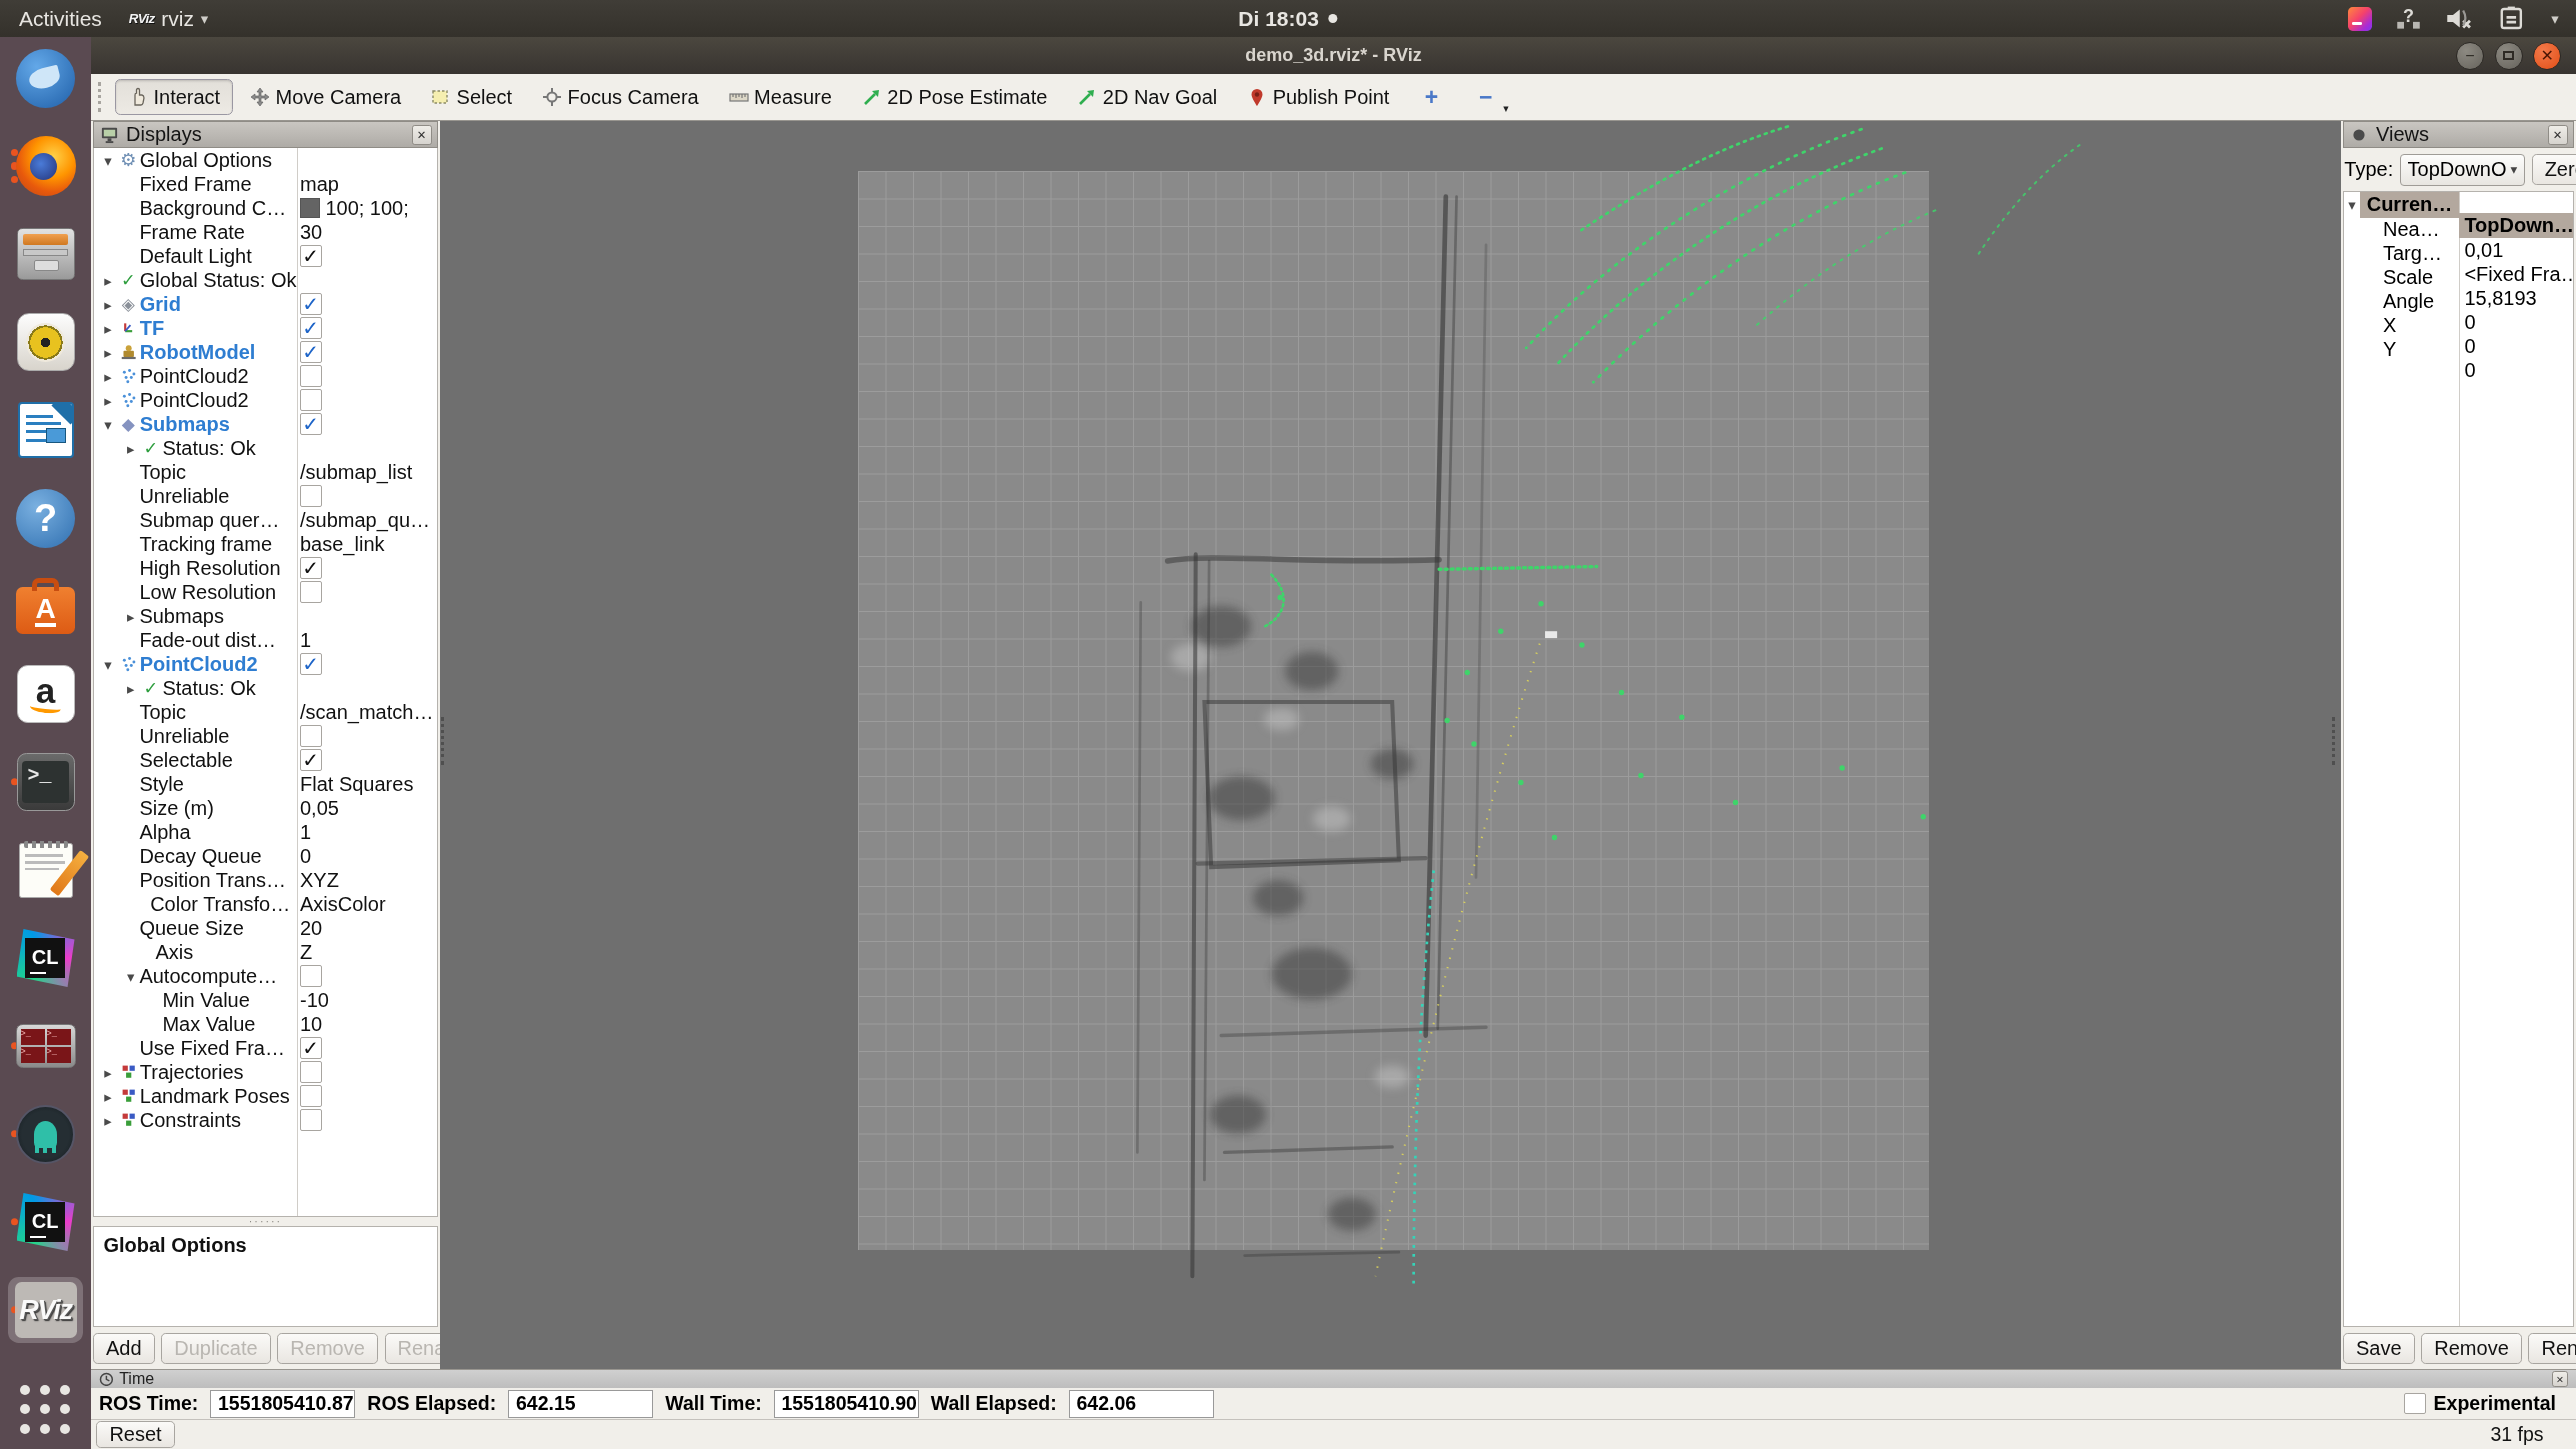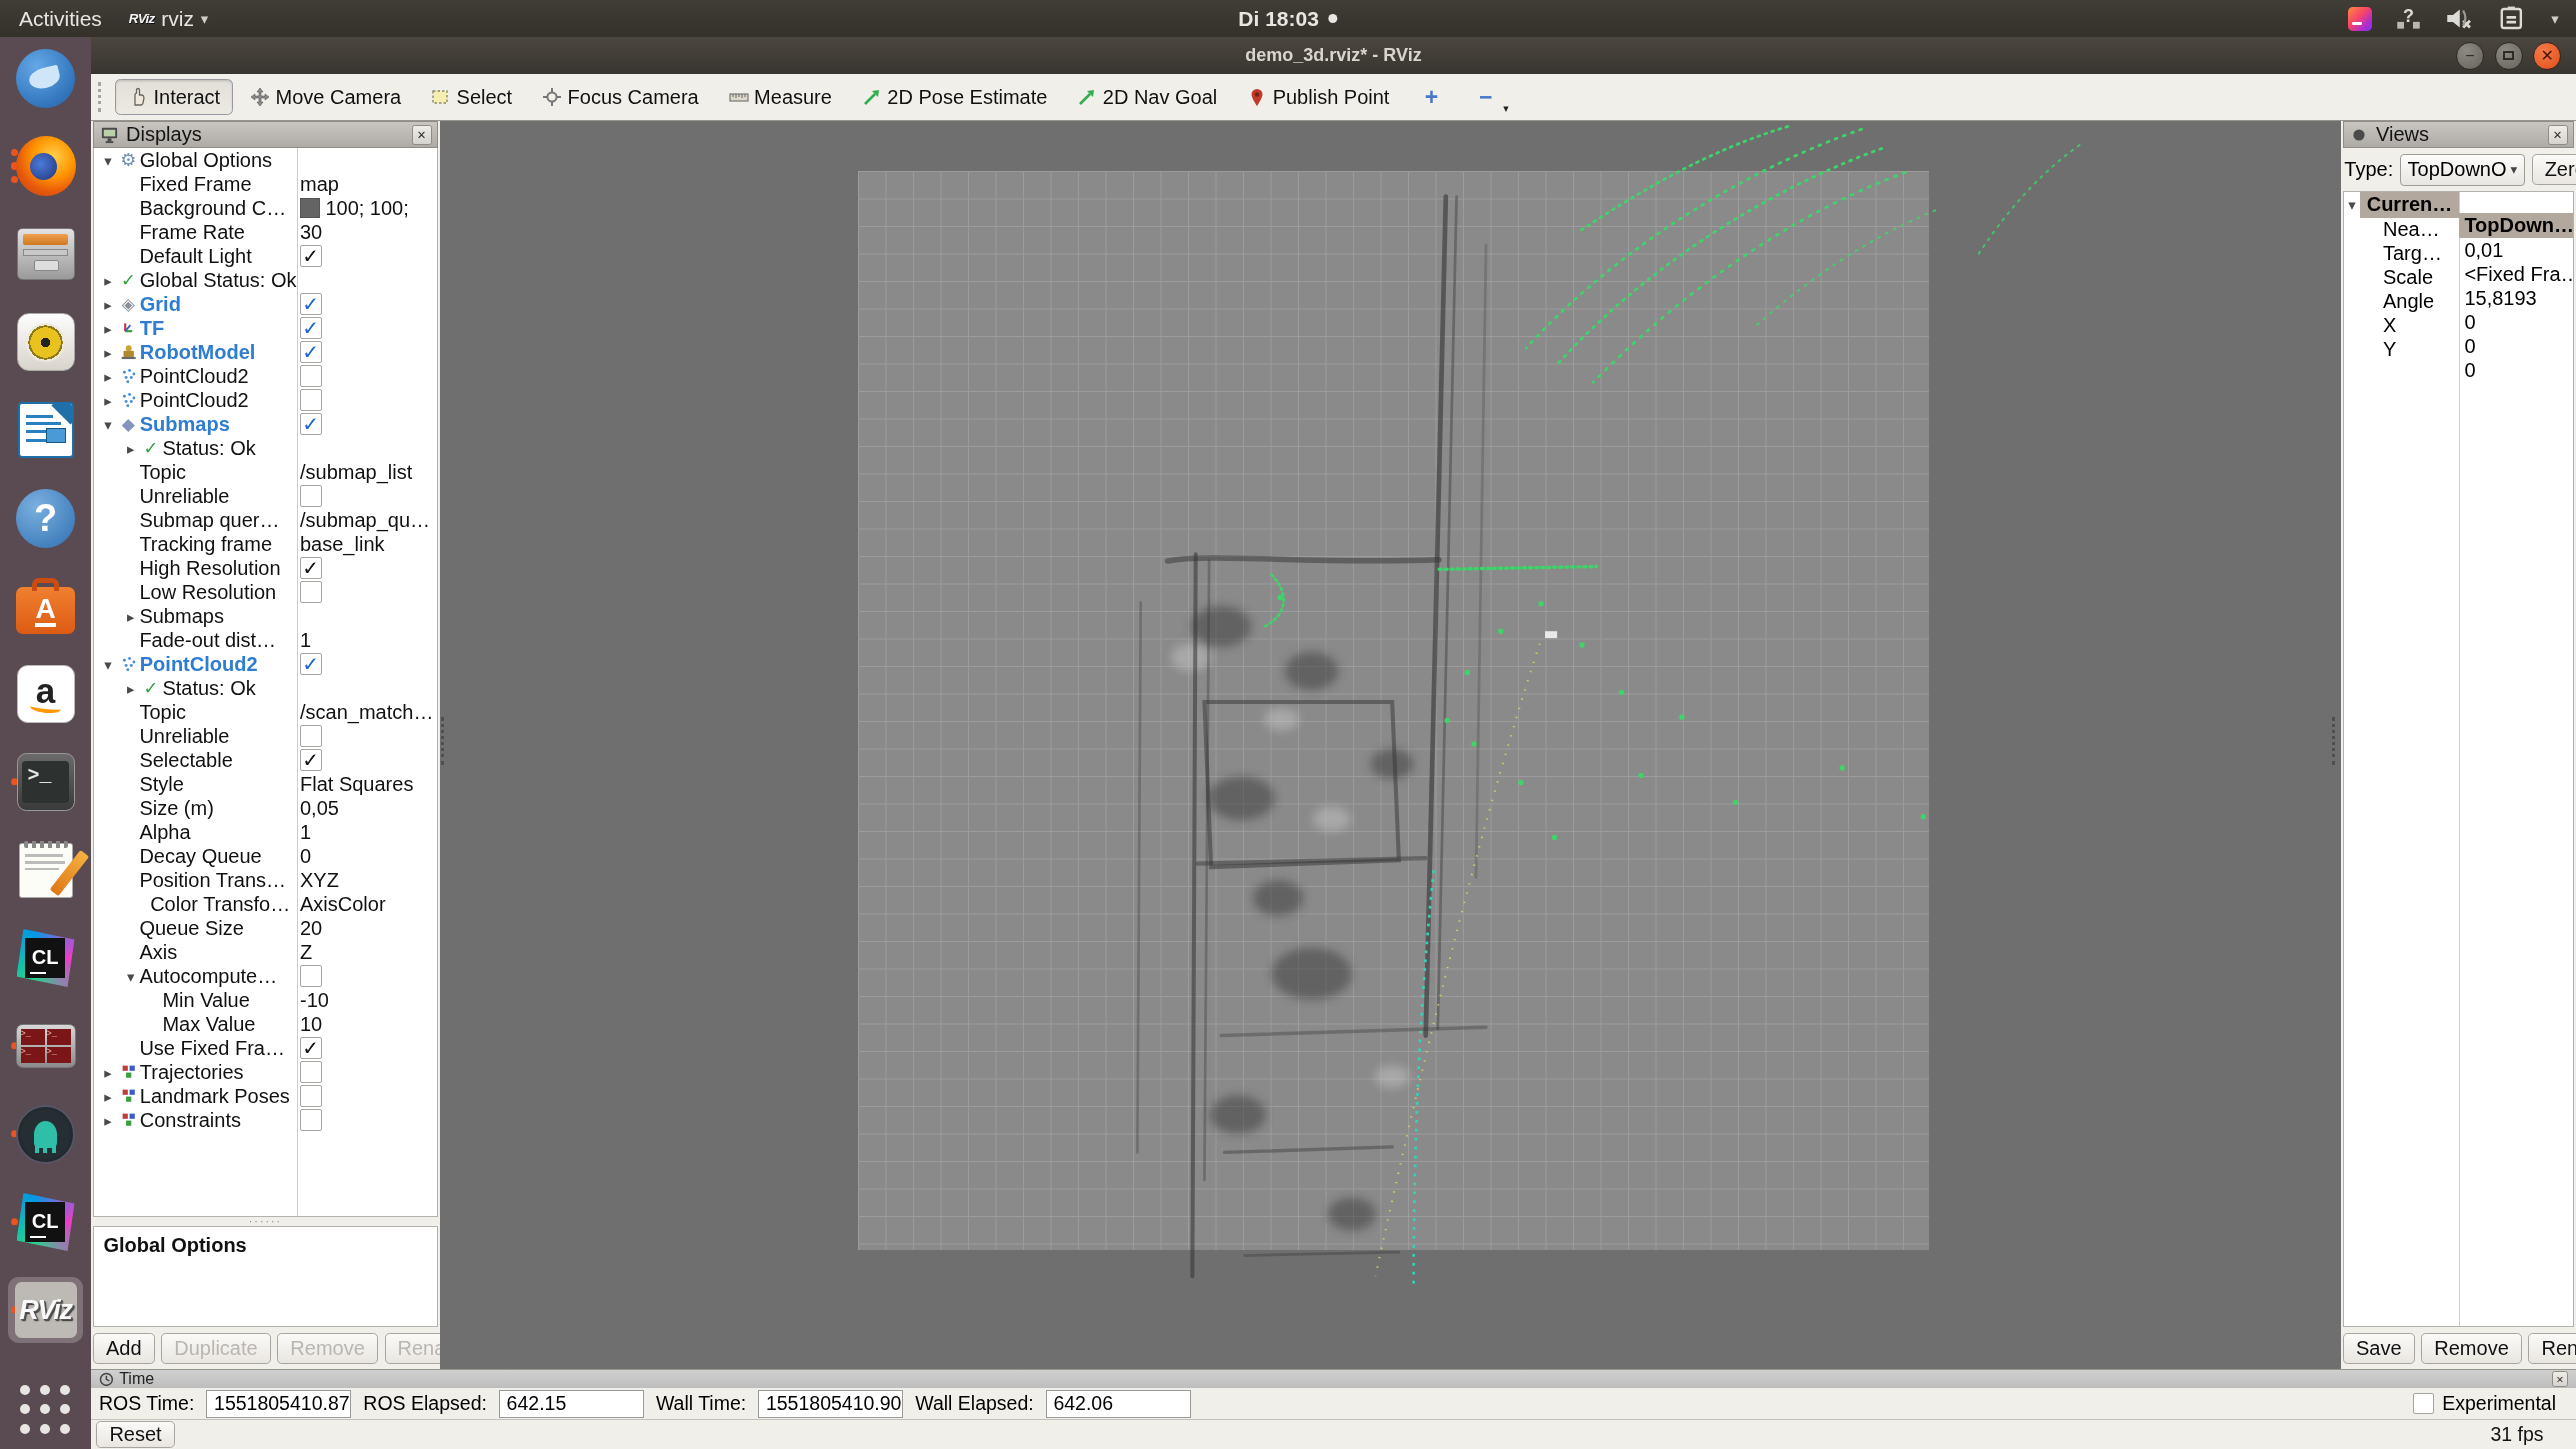--- a/index.html
+++ b/index.html
@@ -139,21 +139,21 @@
   .vrow.hdr .vlabel,.vrow.hdr .vval { background:#b3a89e; }
   .vlabel { width:99px; height:100%; display:flex; align-items:center; padding-left:23px; white-space:nowrap; overflow:hidden; }
   .vrow.hdr .vlabel { padding-left:6.7px; }
   .vval { flex:1; height:100%; display:flex; align-items:center; padding-left:5.4px; white-space:nowrap; overflow:hidden;margin-top:41px; }
 
   
   #timepanel { height:50px; display:flex; flex-direction:column; }
   #time-head { height:19px; background:linear-gradient(#d0d0d0,#bdbdbd); border-top:0.7px solid #98958f;
     display:flex; align-items:center; gap:5.4px; padding:0 8px; font-size:16px; color:#222; }
   #time-head .panel-close { width:16px; height:16px; font-size:9.4px; }
-  #time-fields { flex:1; display:flex; align-items:center; gap:12px; padding:0 8px; font-size:19.5px; background:#f1efea; }
+  #time-fields { flex:1; display:flex; align-items:center; gap:12px; padding:0 8px; font-size:19.5px; background:#f1efea;font-weight:bold; }
   .tf-label { white-space:nowrap; }
   .tf-input { width:145px; height:28px; background:#fff; border:0.7px solid #999; padding:0 6.7px;
     font-size:19.5px; display:flex; align-items:center; overflow:hidden; white-space:nowrap; }
   #exp-group { margin-left:auto; display:flex; align-items:center; gap:8px; padding-right:12px; }
   #exp-group .cb { background:#fff; }
 
   
   #statusbar { height:30px; background:#f1efea; border-top:0.7px solid #c4c1bc; display:flex;
     align-items:center; gap:10.7px; padding:0 5.4px; font-size:19.5px; color:#111; }
   #status-text b { font-weight:bold; }
@@ -787,21 +787,21 @@
               <div class="tval">AxisColor</div>
             </div>
             <div class="trow">
               <div class="tleft" style="padding-left: 28px;">
                 <span class="exp"></span>
                 <span class="tlabel">Queue Size</span>
               </div>
               <div class="tval">20</div>
             </div>
             <div class="trow">
-              <div class="tleft" style="padding-left: 28px;">
+              <div class="tleft" style="padding-left: 44px;">
                 <span class="exp"></span>
                 <span class="tlabel">Axis</span>
               </div>
               <div class="tval">Z</div>
             </div>
             <div class="trow">
               <div class="tleft" style="padding-left: 28px;">
                 <span class="exp">▾</span>
                 <span class="tlabel">Autocompute…</span>
               </div>

